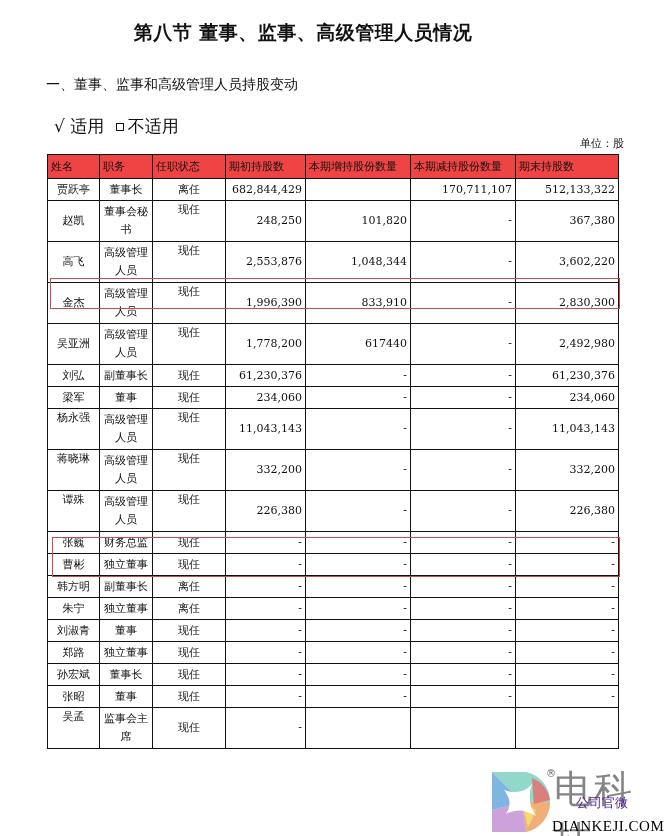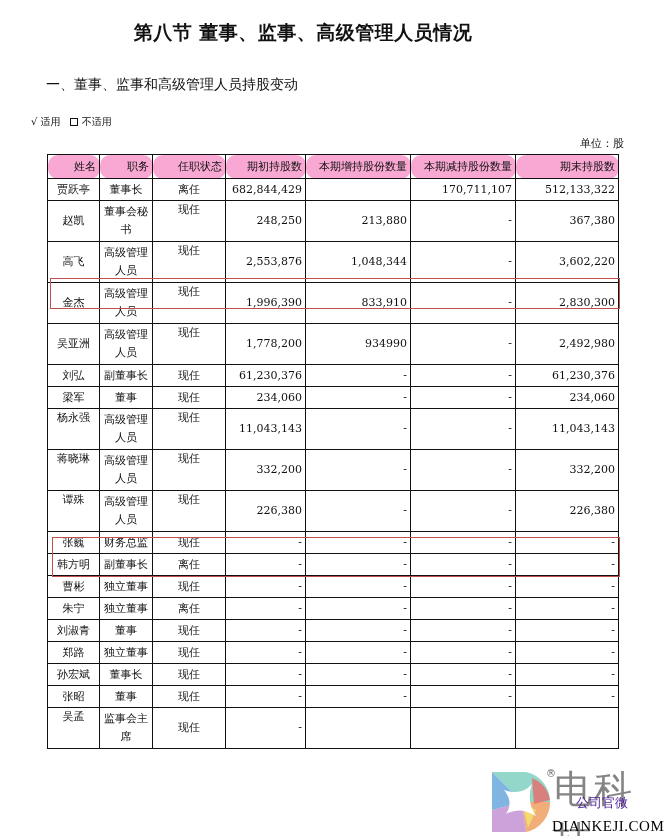--- a/index.html
+++ b/index.html
@@ -1,27 +1,27 @@
 <!DOCTYPE html>
 <html><head>
 <meta charset="utf-8">
 <style>
   html, body { margin:0; padding:0; background:#ffffff; }
   body { width:666px; height:836px; position:relative; overflow:hidden;
          font-family: "DejaVu Serif", "Liberation Serif", serif; color:#111; }
   .page-title { position:absolute; top:20px; left:0; width:606px; text-align:center;
                 font-size:19px; font-weight:bold; letter-spacing:0.5px; }
   .section-title { position:absolute; top:76px; left:46px; font-size:14px; font-weight:normal; }
-  .applicable { position:absolute; top:115px; left:31px; font-size:10px; }
+  .applicable { position:absolute; top:115px; left:54px; font-size:17px; }
   .applicable .box { display:inline-block; width:6px; height:6px; border:1px solid #111; margin:0 4px 1px 6px; vertical-align:middle; }
   .unit { position:absolute; top:136px; right:42px; font-size:11px; }
   table.holdings { position:absolute; top:154px; left:47px; border-collapse:collapse;
                    font-size:11px; table-layout:fixed; width:571px; }
   table.holdings th, table.holdings td { border:1.2px solid #111; padding:0 3px; line-height:18px; }
-  table.holdings th { background:#f9a8d4; font-weight:normal; text-align:right; height:23px;border-radius:10px; }
+  table.holdings th { background:#ef4444; font-weight:normal; text-align:left; height:23px; }
   table.holdings td { height:21px; vertical-align:middle; }
   td.num { text-align:right; }
   td.topdash { vertical-align:top; text-align:right; }
   td.txt { text-align:center; }
   tr.tall td { height:40px; }
   tr.tall td.status { vertical-align:top; }
   .highlight-box { position:absolute; border:1.2px solid #c0504d; pointer-events:none; }
   .watermark { position:absolute; left:492px; top:768px; width:174px; height:68px; }
   .wm-logo { position:absolute; left:0; top:2px; width:58px; height:62px; }
   .wm-chars { position:absolute; left:62px; top:-4px; font-family:"DejaVu Sans", sans-serif;
@@ -74,21 +74,21 @@
       <td class="num">682,844,429</td>
       <td class="num"></td>
       <td class="num">170,711,107</td>
       <td class="num">512,133,322</td>
     </tr>
     <tr class="tall">
       <td class="txt">赵凯</td>
       <td class="txt">董事会秘书</td>
       <td class="txt status">现任</td>
       <td class="num">248,250</td>
-      <td class="num">213,880</td>
+      <td class="num">101,820</td>
       <td class="topdash">-</td>
       <td class="num">367,380</td>
     </tr>
     <tr class="tall">
       <td class="txt">高飞</td>
       <td class="txt">高级管理人员</td>
       <td class="txt status">现任</td>
       <td class="num">2,553,876</td>
       <td class="num">1,048,344</td>
       <td class="topdash">-</td>
@@ -101,21 +101,21 @@
       <td class="num">1,996,390</td>
       <td class="num">833,910</td>
       <td class="topdash">-</td>
       <td class="num">2,830,300</td>
     </tr>
     <tr class="tall">
       <td class="txt">吴亚洲</td>
       <td class="txt">高级管理人员</td>
       <td class="txt status">现任</td>
       <td class="num">1,778,200</td>
-      <td class="num">934990</td>
+      <td class="num">617440</td>
       <td class="topdash">-</td>
       <td class="num">2,492,980</td>
     </tr>
     <tr>
       <td class="txt">刘弘</td>
       <td class="txt">副董事长</td>
       <td class="txt">现任</td>
       <td class="num">61,230,376</td>
       <td class="num">-</td>
       <td class="num">-</td>
@@ -153,39 +153,39 @@
       <td class="txt">高级管理人员</td>
       <td class="txt status">现任</td>
       <td class="num">226,380</td>
       <td class="topdash">-</td>
       <td class="topdash">-</td>
       <td class="num">226,380</td>
     </tr>
     <tr>
       <td class="txt">张巍</td>
       <td class="txt">财务总监</td>
+      <td class="txt">现任</td>
+      <td class="num">-</td>
+      <td class="num">-</td>
+      <td class="num">-</td>
+      <td class="num">-</td>
+    </tr>
+    <tr>
+      <td class="txt">曹彬</td>
+      <td class="txt">独立董事</td>
       <td class="txt">现任</td>
       <td class="num">-</td>
       <td class="num">-</td>
       <td class="num">-</td>
       <td class="num">-</td>
     </tr>
     <tr>
       <td class="txt">韩方明</td>
       <td class="txt">副董事长</td>
       <td class="txt">离任</td>
-      <td class="num">-</td>
-      <td class="num">-</td>
-      <td class="num">-</td>
-      <td class="num">-</td>
-    </tr>
-    <tr>
-      <td class="txt">曹彬</td>
-      <td class="txt">独立董事</td>
-      <td class="txt">现任</td>
       <td class="num">-</td>
       <td class="num">-</td>
       <td class="num">-</td>
       <td class="num">-</td>
     </tr>
     <tr>
       <td class="txt">朱宁</td>
       <td class="txt">独立董事</td>
       <td class="txt">离任</td>
       <td class="num">-</td>

